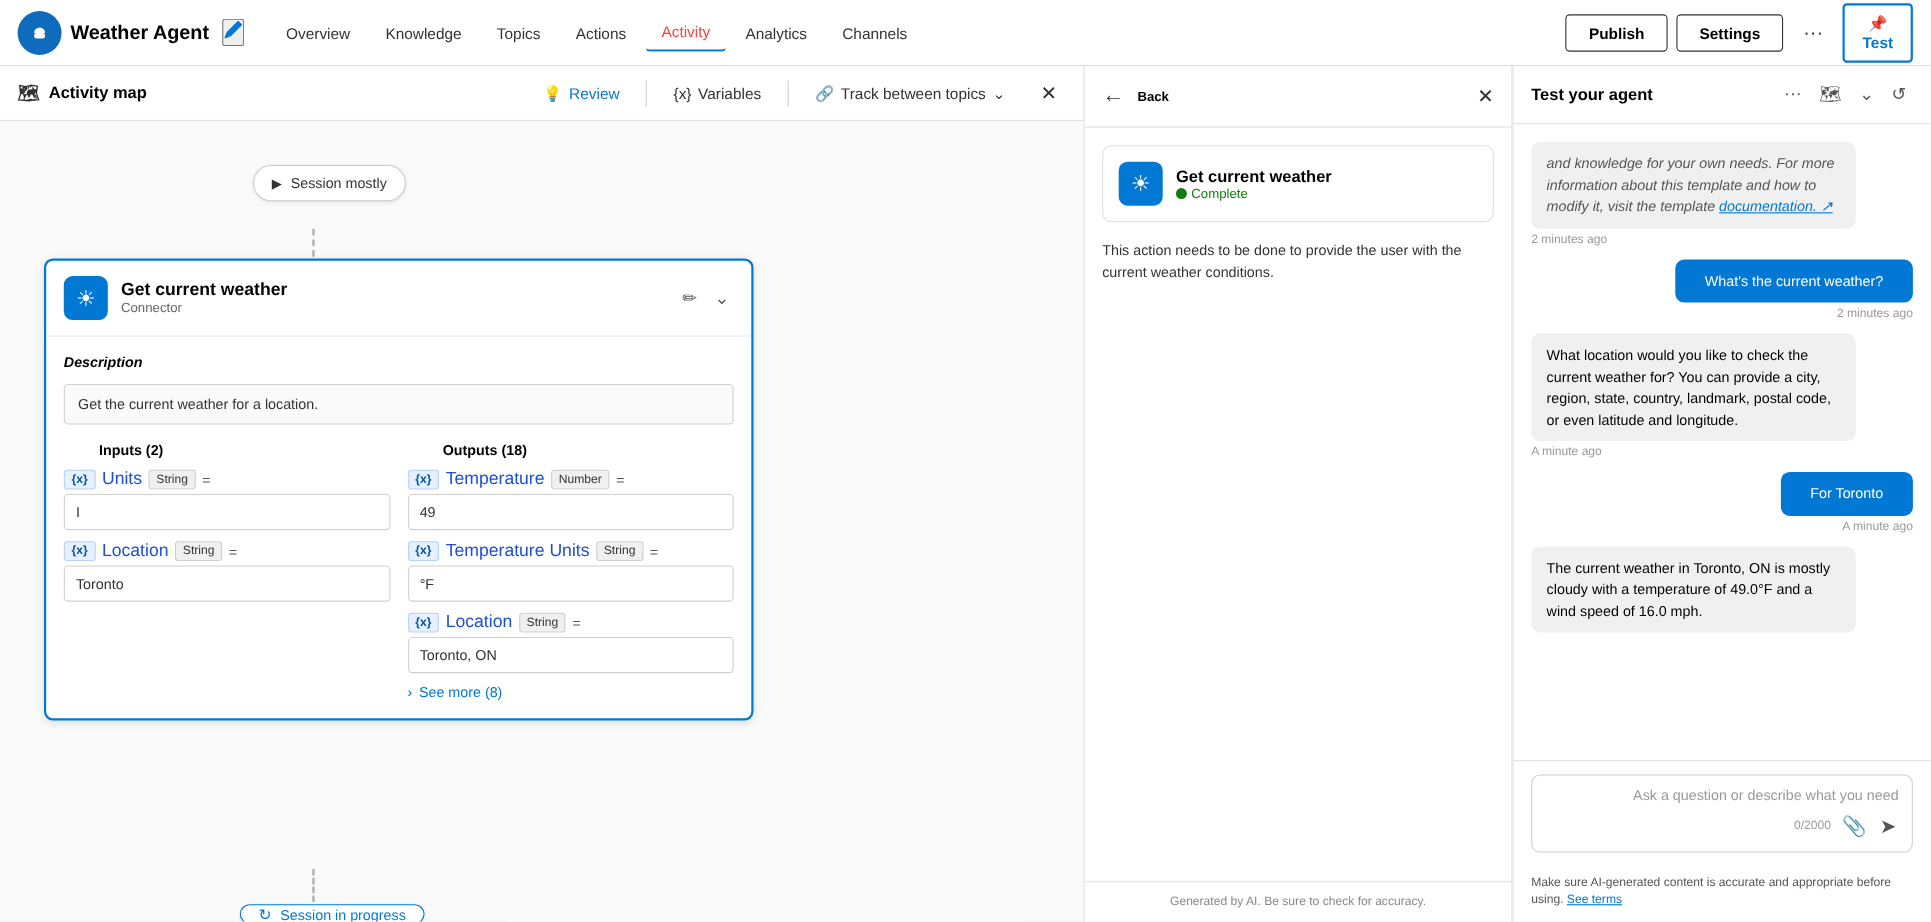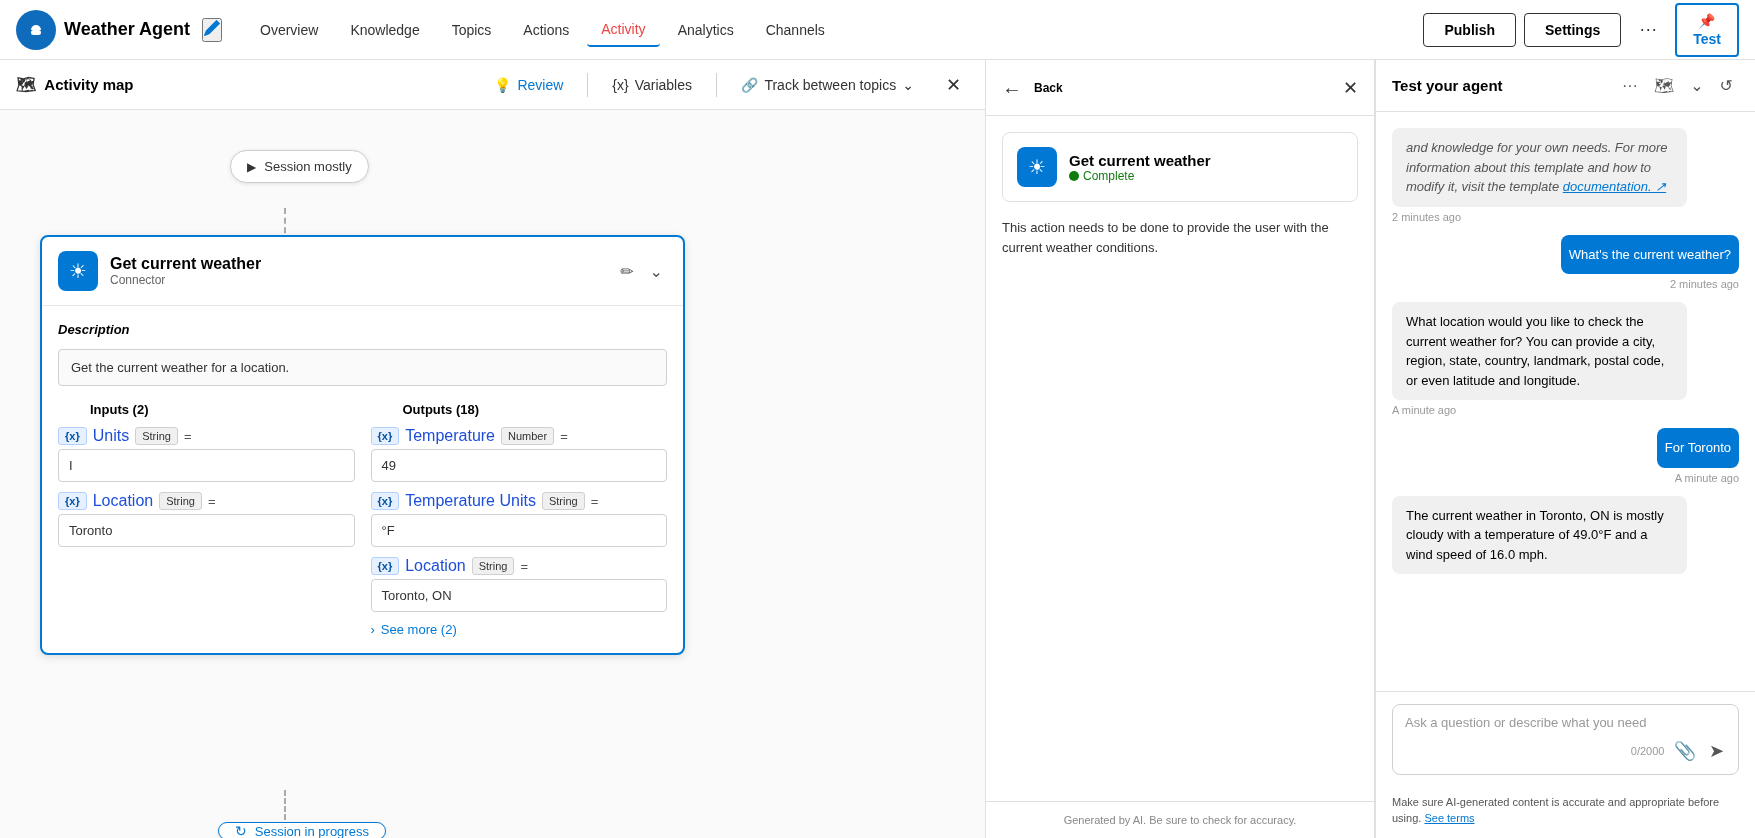--- a/index.html
+++ b/index.html
@@ -239,38 +239,38 @@
     .chat-bubble-left {
       background: #f0f0f0; border-radius: 8px; padding: 10px 14px;
       font-size: 13px; color: #000; line-height: 1.5;
       font-style: italic; color: #555;
     }
     .chat-bubble-agent {
       background: #f0f0f0; border-radius: 8px; padding: 10px 14px;
       font-size: 13px; color: #000; line-height: 1.5;
     }
     .chat-bubble-user {
-      background: #0078d4; border-radius: 8px; padding: 10px 8px;
+      background: #0078d4; border-radius: 8px; padding: 10px 27px;
       font-size: 13px; color: #fff; line-height: 1.5;
     }
     .chat-timestamp {
       font-size: 11px; color: #999; margin-top: 4px;
     }
     .chat-timestamp-right { text-align: right; }
     .chat-link { color: #0078d4; text-decoration: underline; cursor: pointer; }
     .chat-input-area {
       border-top: 1px solid #e0e0e0; padding: 12px 16px;
     }
     .chat-input-box {
       border: 1px solid #d0d0d0; border-radius: 8px; padding: 10px 12px;
       font-size: 13px; color: #999; width: 100%;
       display: flex; flex-direction: column; gap: 8px;
     }
     .chat-input-row {
-      display: flex; align-items: center;
+      display: flex; align-items: center; text-align: right;
     }
     .chat-input-placeholder { flex: 1; font-size: 13px; color: #999; }
     .chat-input-counter { font-size: 11px; color: #999; }
     .chat-input-actions {
       display: flex; justify-content: flex-end; align-items: center; gap: 8px;
     }
     .chat-input-btn {
       background: none; border: none; cursor: pointer; font-size: 18px; color: #555; padding: 2px;
     }
     .chat-footer {
@@ -426,21 +426,21 @@
                   <span class="tag-var">{x}</span>
                   <span class="tag-name">Location</span>
                   <span class="tag-type">String</span>
                   <span class="tag-eq">=</span>
                 </div>
                 <div class="io-value-box">Toronto, ON</div>
               </div>
 
               <div class="see-more">
                 <span>›</span>
-                <span>See more (2)</span>
+                <span>See more (8)</span>
               </div>
             </div>
           </div>
         </div>
       </div>
 
       <div class="dashed-connector" style="left:284px; top:680px; height:30px;"></div>
 
       <div class="session-progress" style="left:218px; top:712px;">
         <span style="font-size:14px;">↻</span>

